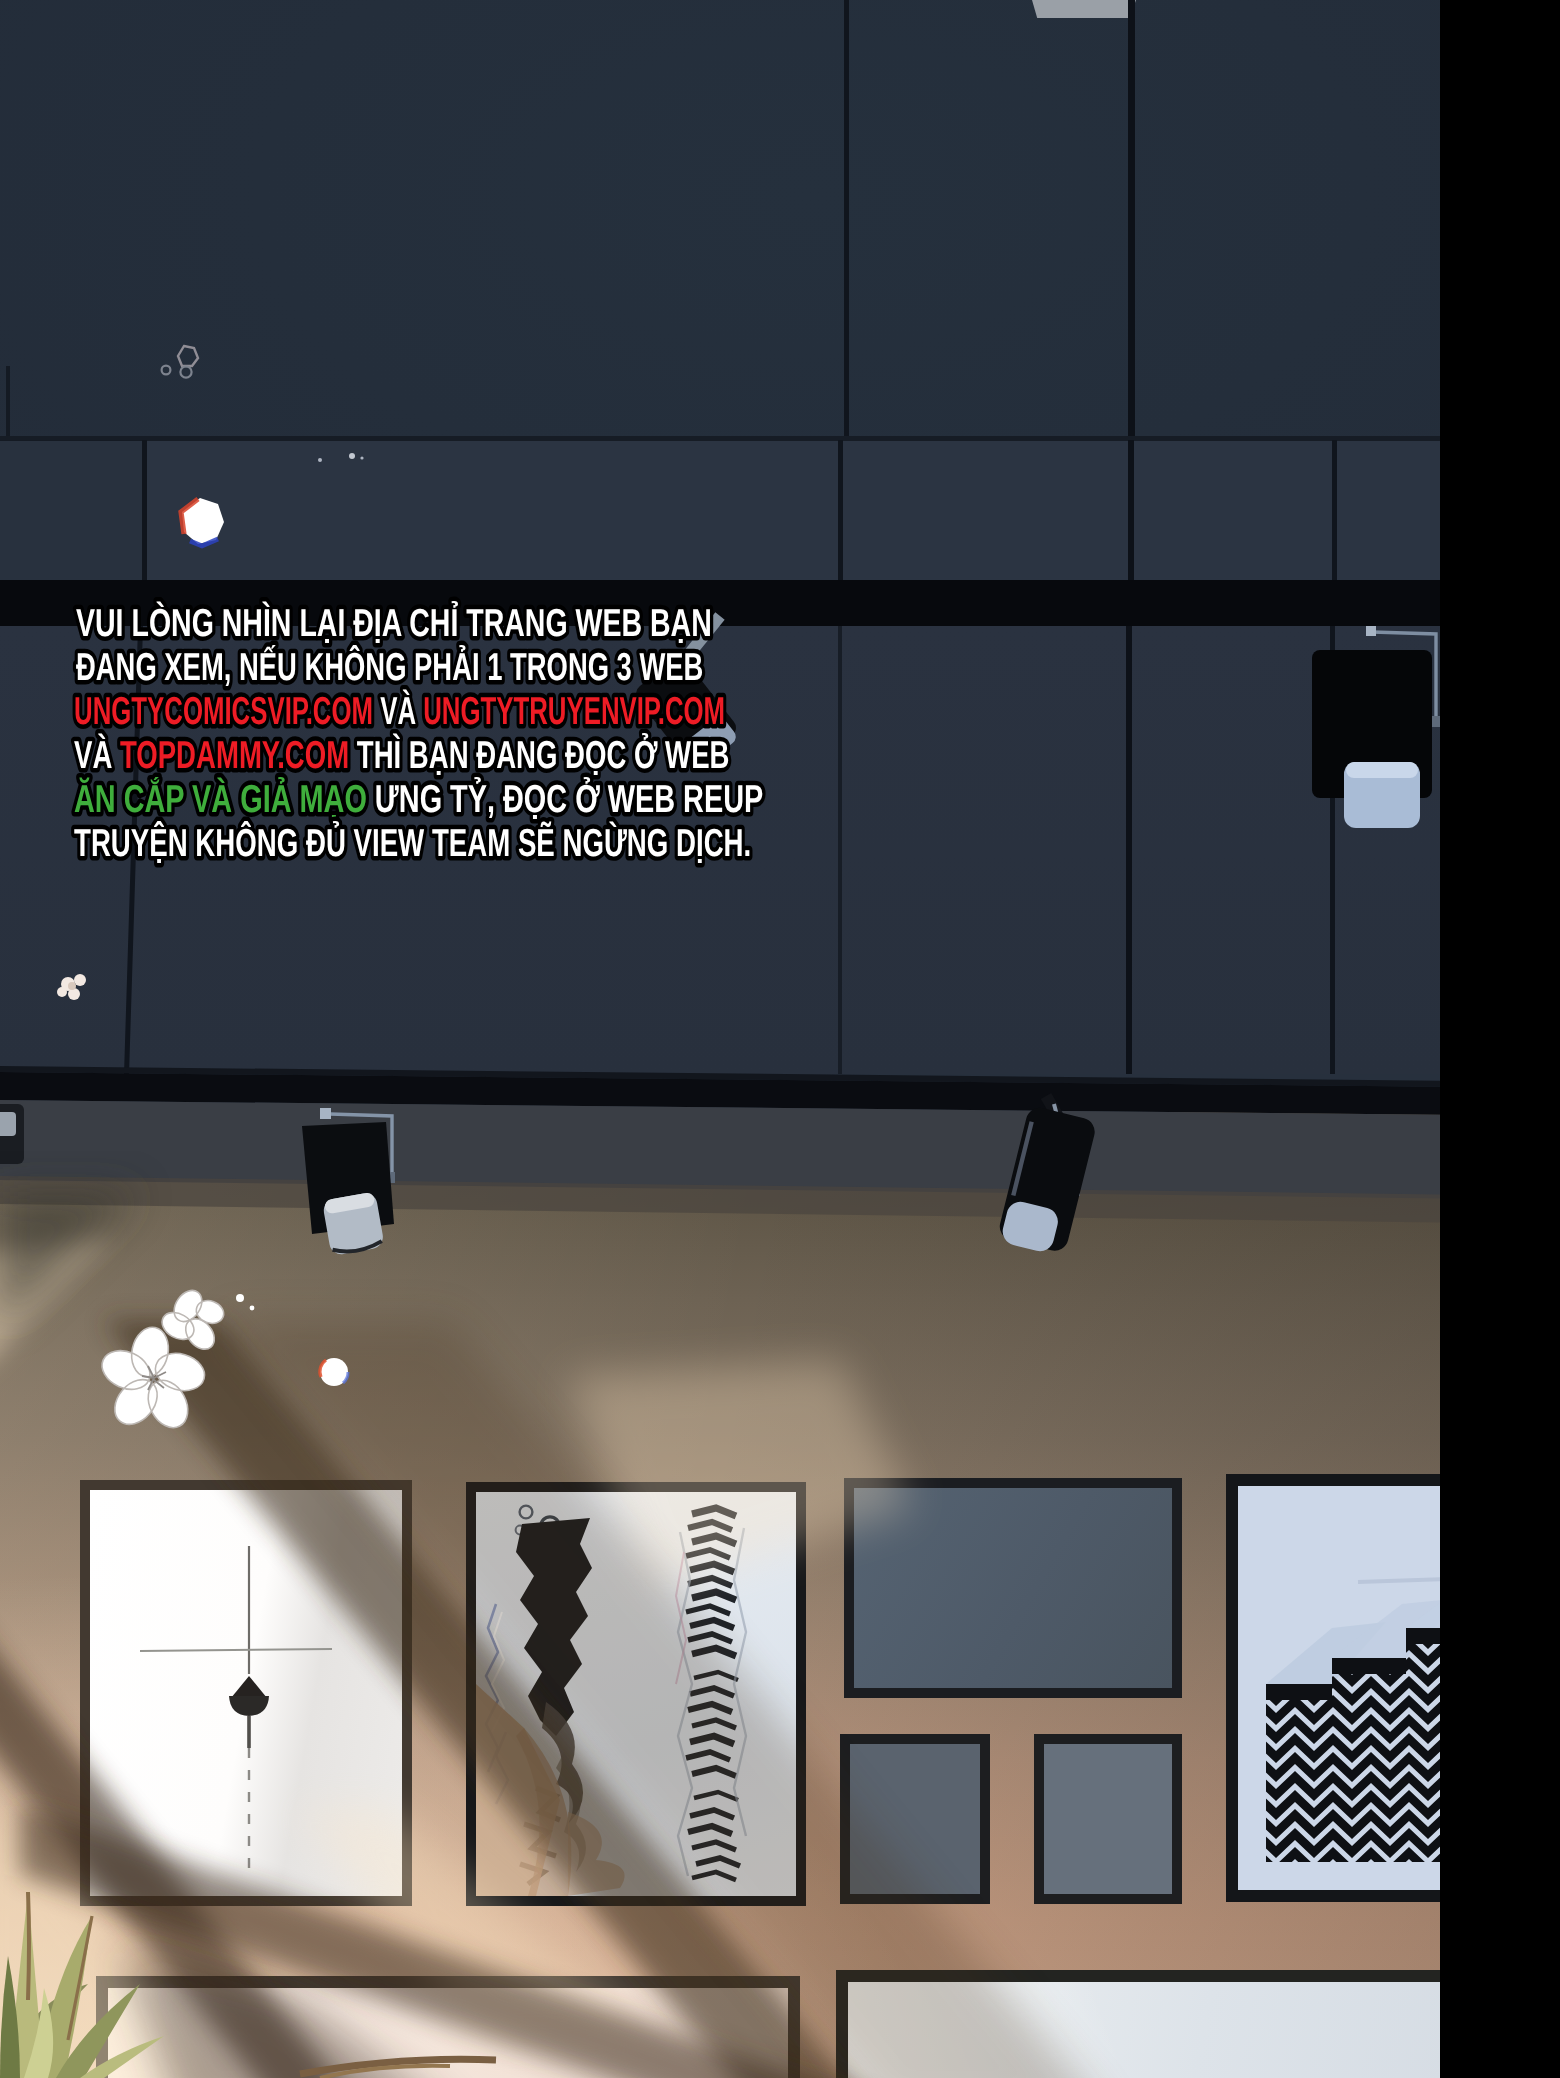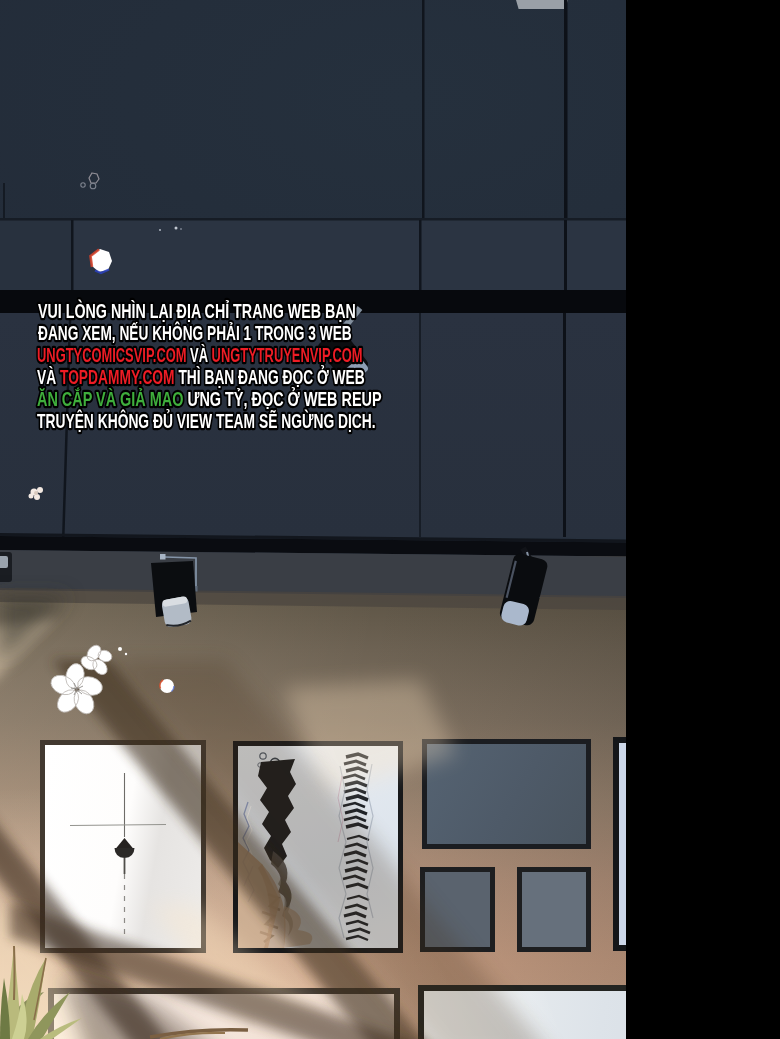--- a/index.html
+++ b/index.html
@@ -1,16 +1,16 @@
 <!DOCTYPE html>
 <html><head>
 <meta charset="utf-8">
 <style>
   html,body{margin:0;padding:0;background:#000;}
-  #page{position:relative;width:626px;height:1039px;overflow:hidden;
+  #page{position:relative;width:720px;height:1039px;overflow:hidden;
         font-family:"Liberation Sans",sans-serif;}
   .abs{position:absolute;}
 </style>
 </head>
 <body>
 <div id="page">
 
   <div class="abs" style="left:0;top:540px;width:780px;height:499px;
     background:linear-gradient(to bottom,#564f45 0,#5f5647 60px,#6d6253 110px,#7e7060 180px,#9a8470 260px,#b5937c 340px,#c99f84 420px,#d3a98d 499px);"></div>
 

